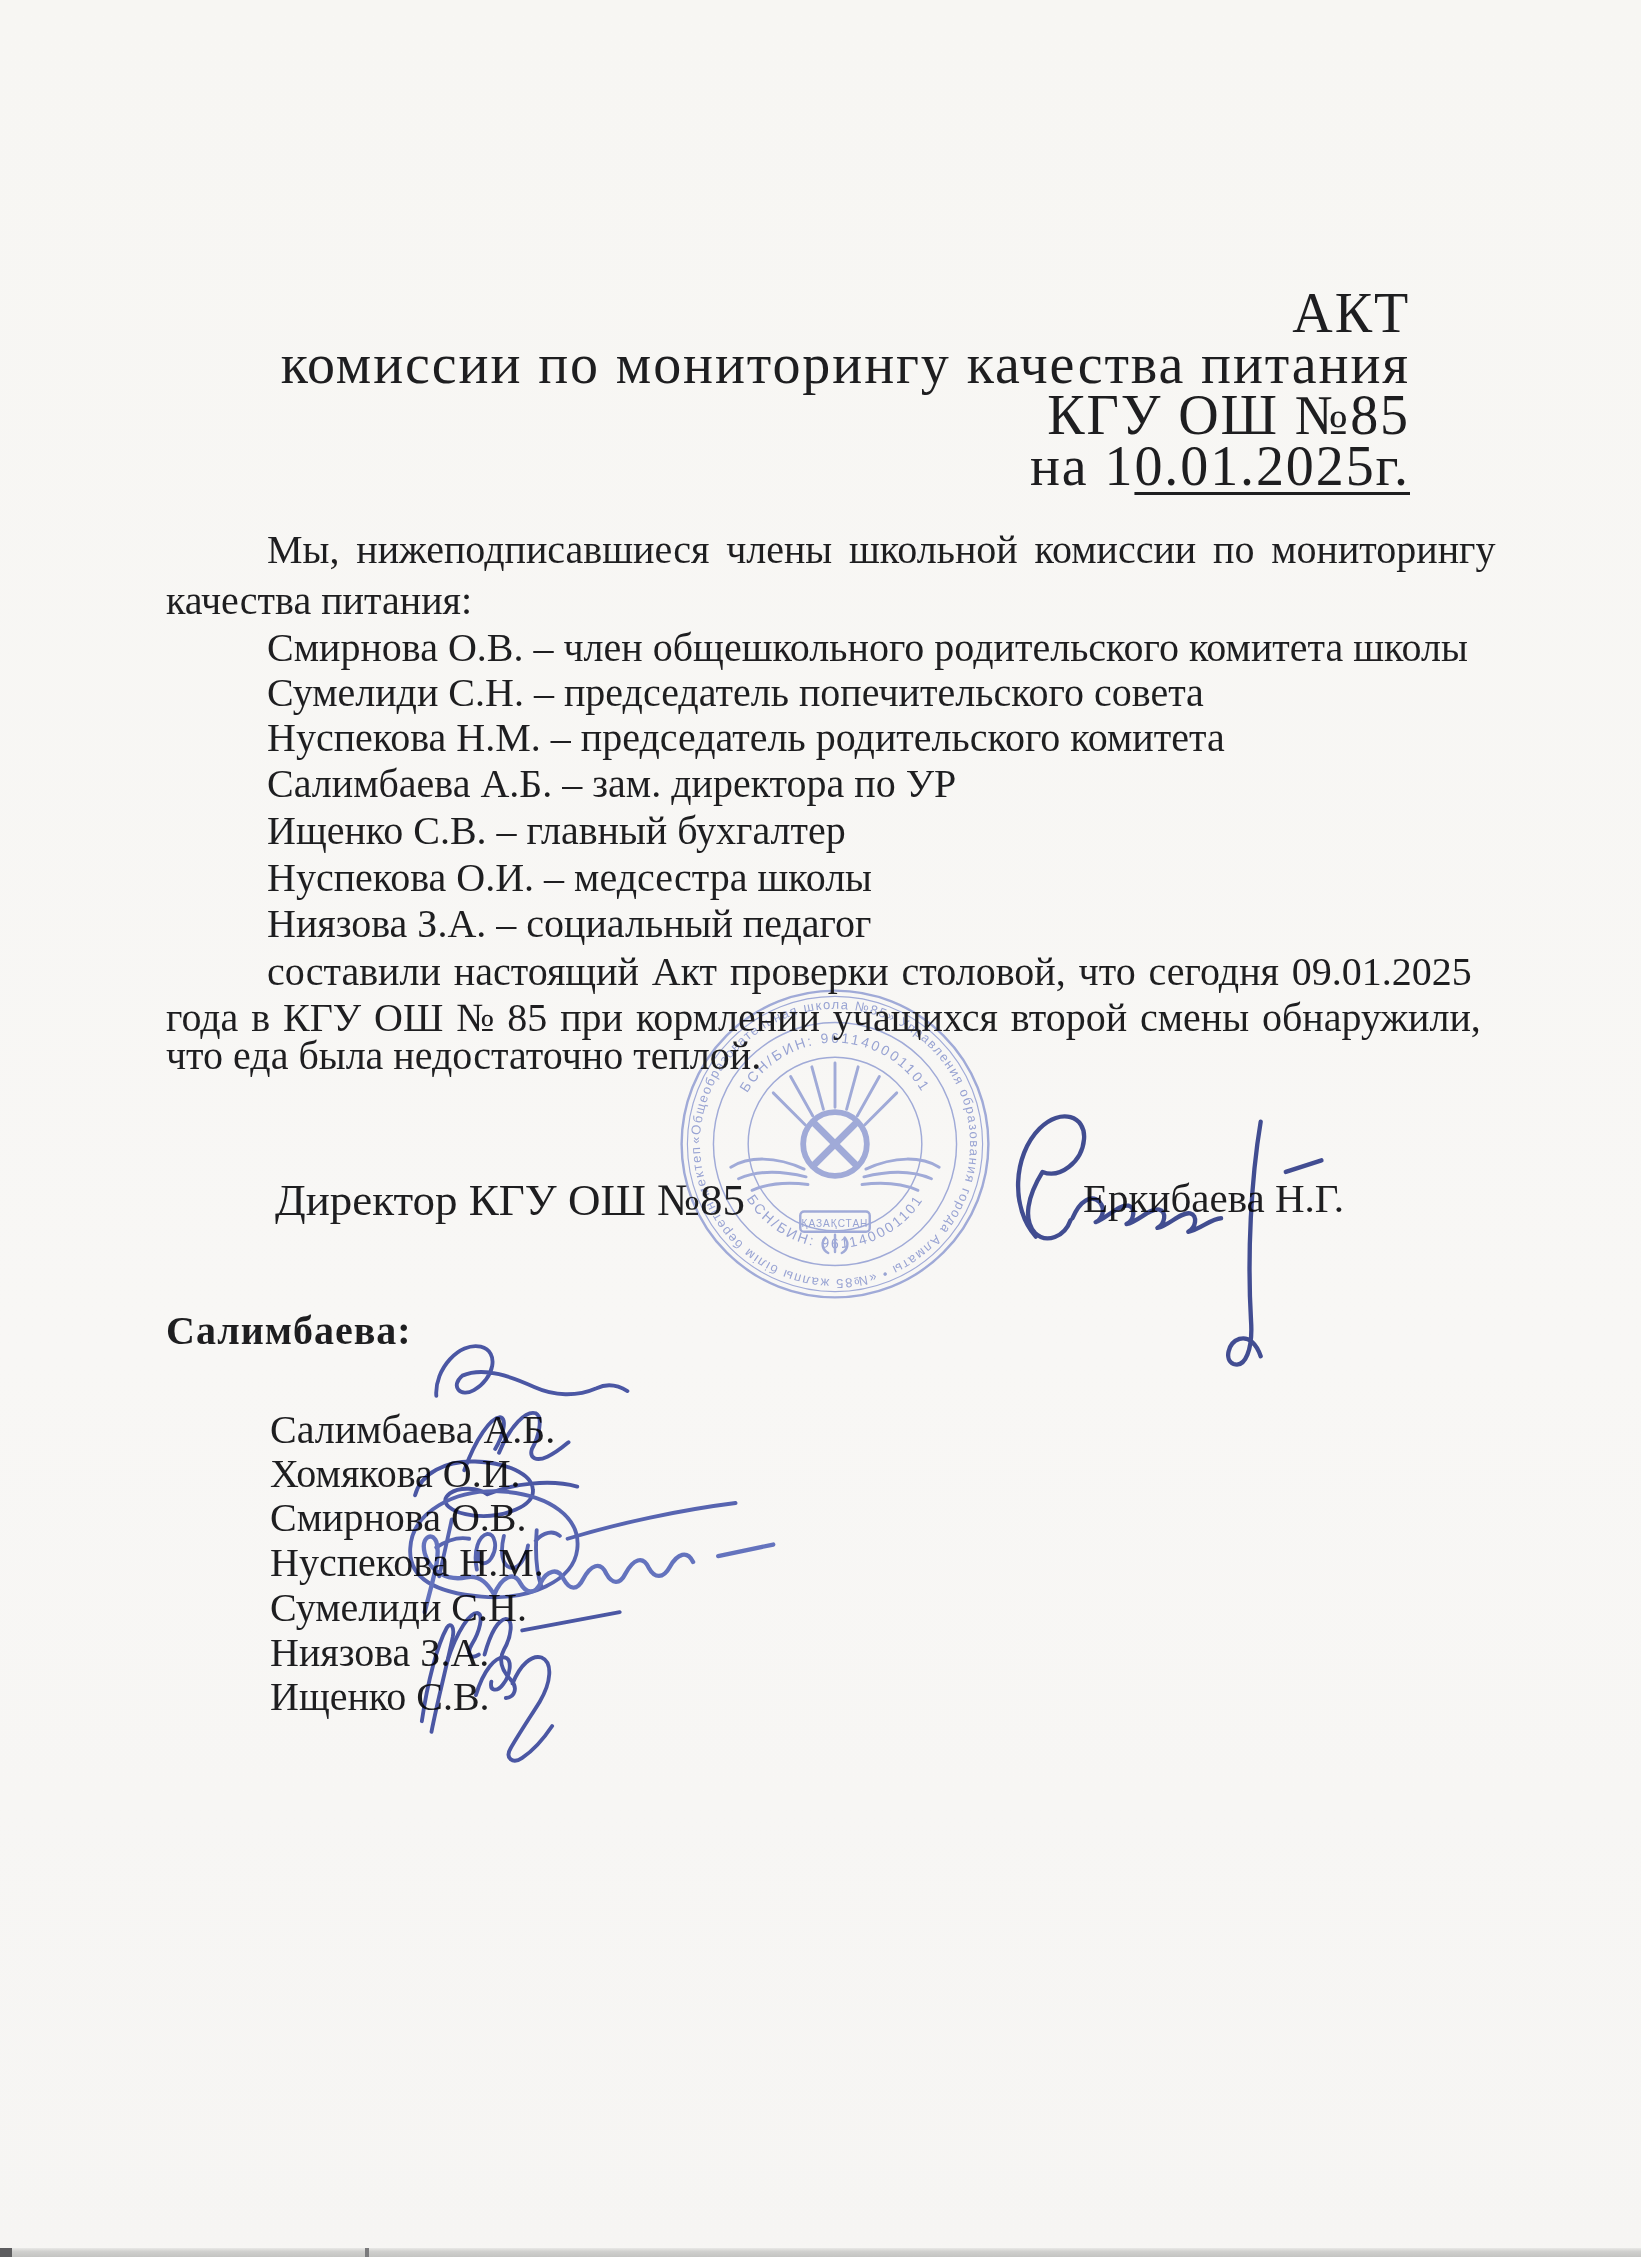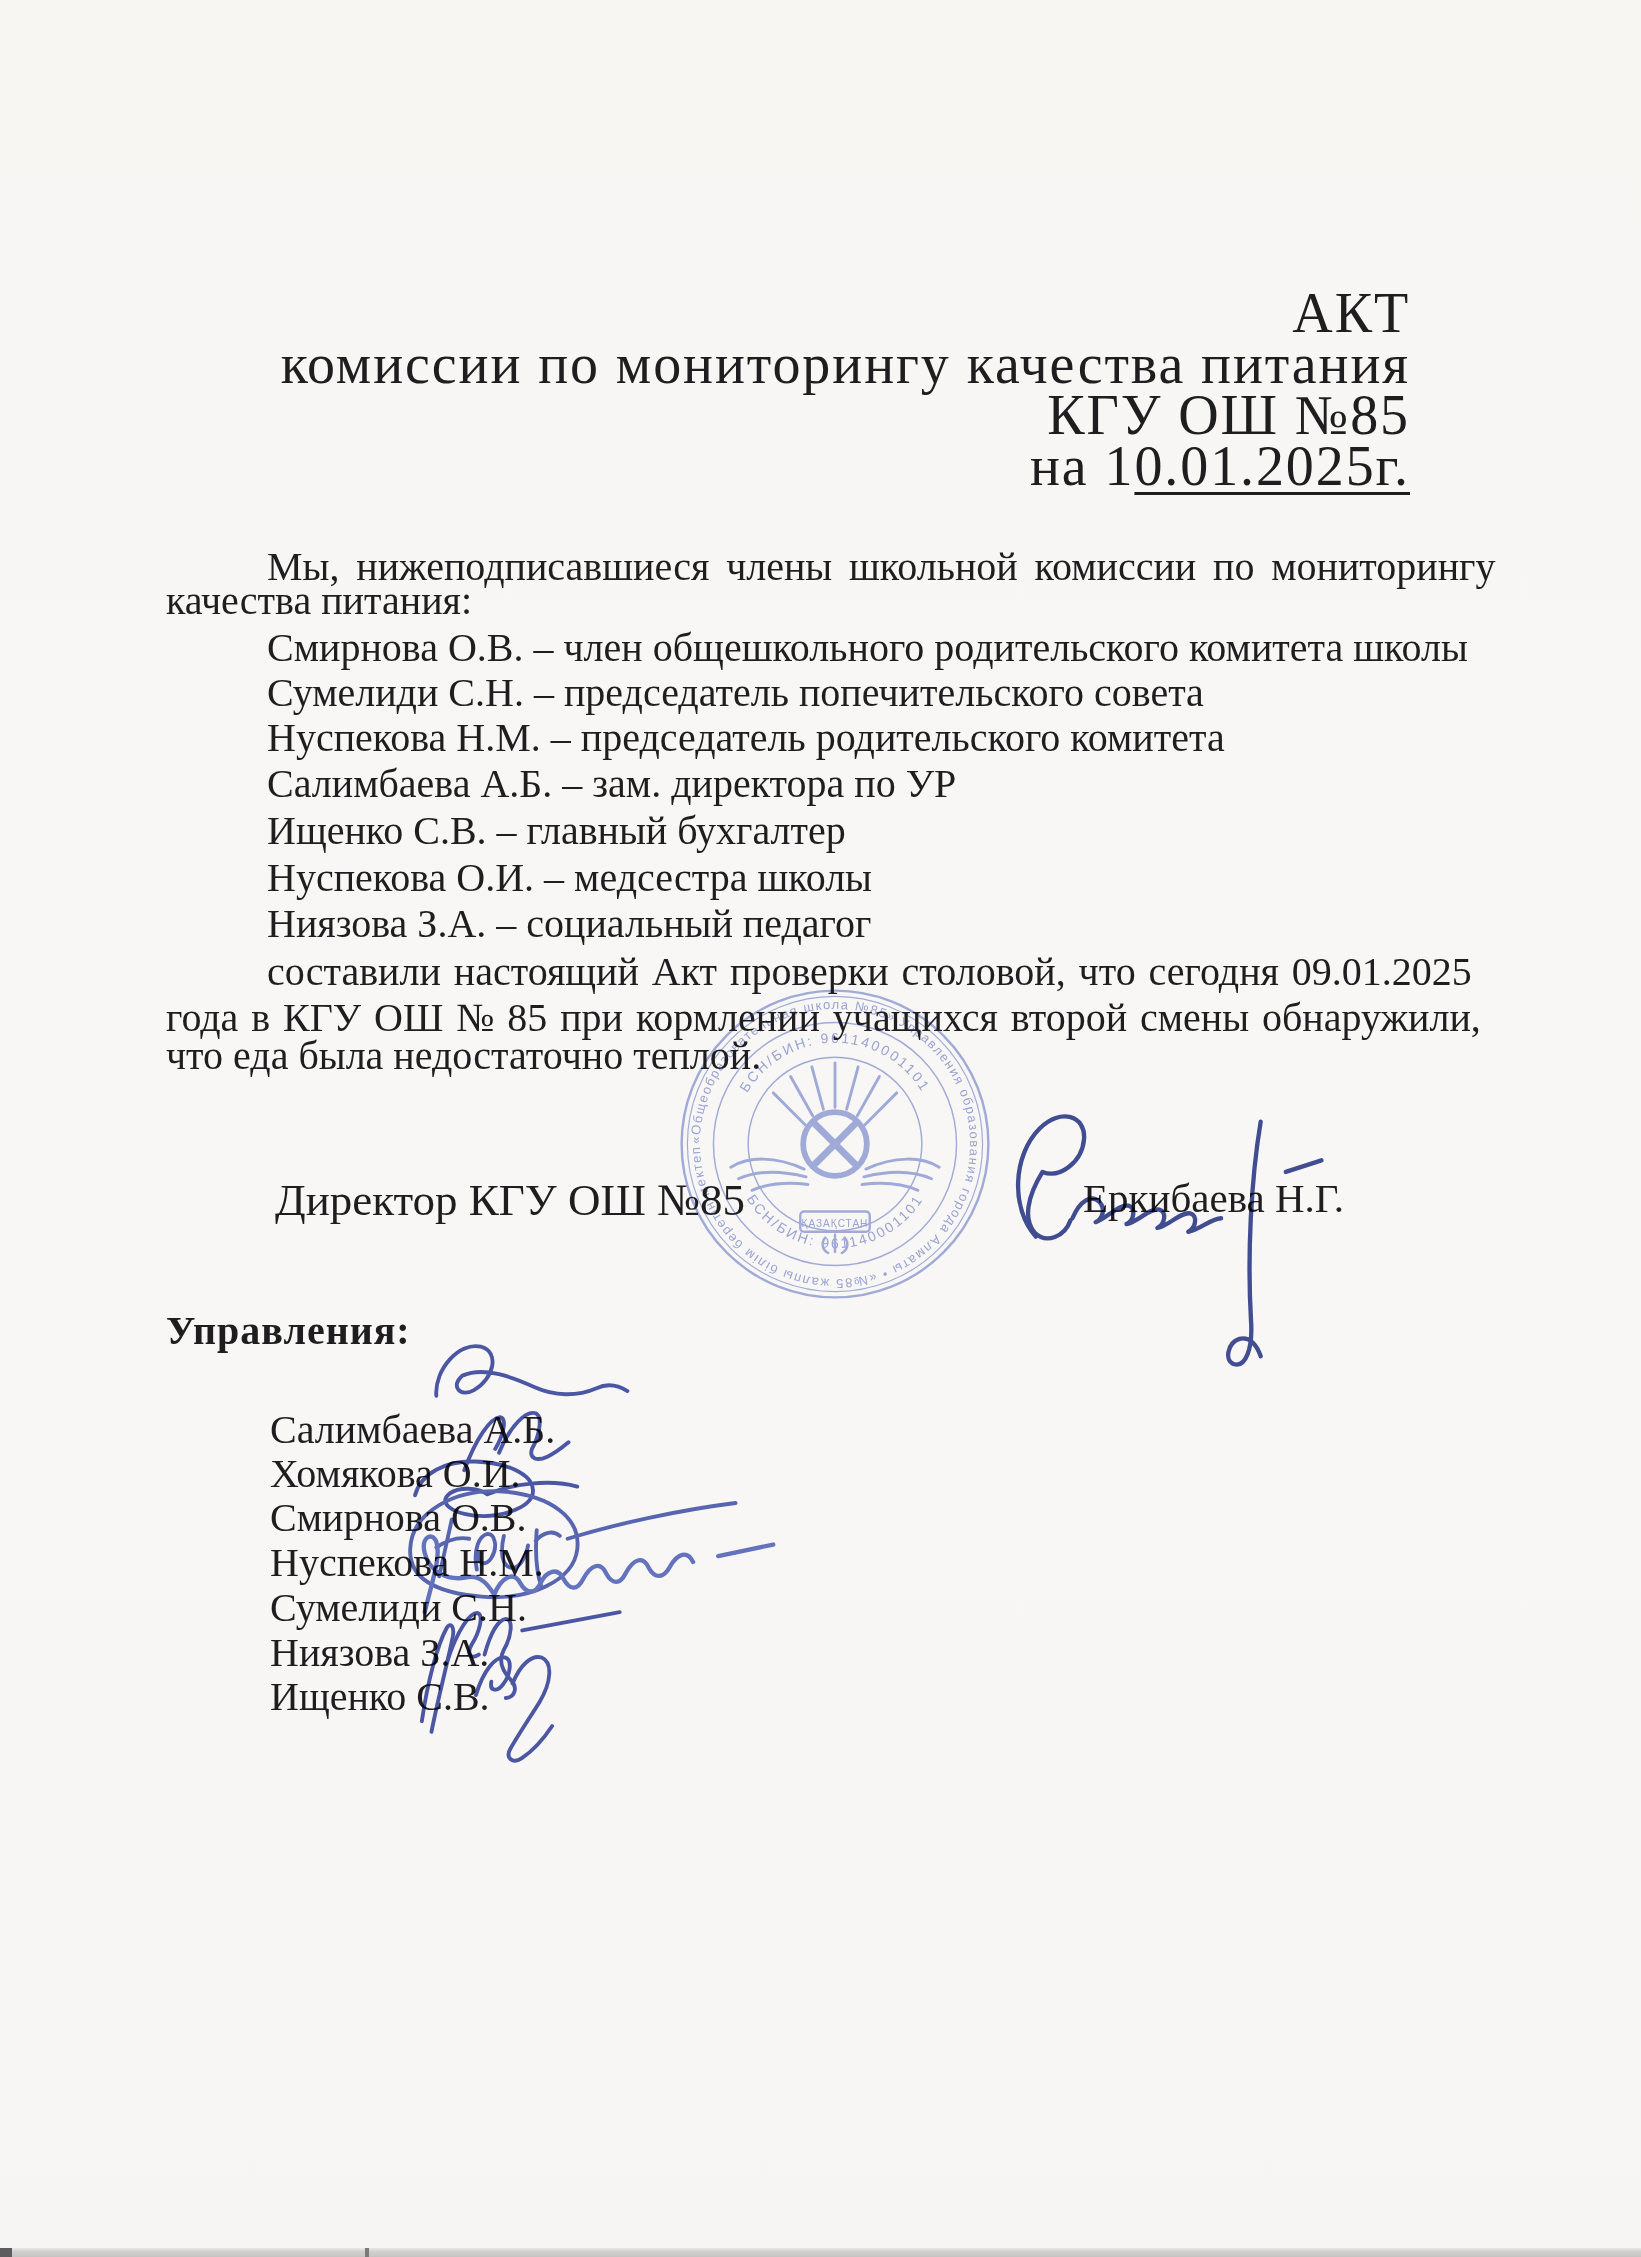--- a/index.html
+++ b/index.html
@@ -14,21 +14,21 @@
     position:absolute; left:166px; width:1244px; text-align:right;
     font-size:56px; font-weight:normal; letter-spacing:1.9px; white-space:nowrap;
     z-index:2;
   }
   .udate{ text-decoration:underline; text-decoration-thickness:3.4px; text-underline-offset:6.8px; }
   .line{
     position:absolute; left:166px; width:1244px;
     font-size:40px; white-space:nowrap; z-index:2;
   }
   .indent{ padding-left:101px; }
-  .ws1{ word-spacing:6.8px;margin-top:17px; }
+  .ws1{ word-spacing:6.8px; }
   .ws2{ word-spacing:2.9px; }
   .bold{ font-weight:bold; letter-spacing:1px; }
   .name-line{ position:absolute; left:270px; font-size:40px; white-space:nowrap; z-index:2;margin-top:20px; }
   .dir-label{ position:absolute; left:275px; top:1174px; font-size:45px; white-space:nowrap; z-index:2;}
   .dir-name{ position:absolute; left:1083px; top:1174px; font-size:41px; white-space:nowrap; z-index:2;}
   .stamp{
     position:absolute; left:671px; top:980px; width:328px; height:328px;
     z-index:1; mix-blend-mode:multiply; opacity:.88;
   }
   .sigs{
@@ -100,21 +100,21 @@
   <div class="line indent" style="top:854px">Нуспекова О.И. – медсестра школы</div>
   <div class="line indent" style="top:900px">Ниязова З.А. – социальный педагог</div>
 
   <div class="line indent ws2" style="top:948px">составили настоящий Акт проверки столовой, что сегодня 09.01.2025</div>
   <div class="line ws2" style="top:994px">года в КГУ ОШ № 85 при кормлении учащихся второй смены обнаружили,</div>
   <div class="line" style="top:1032px">что еда была недостаточно теплой.</div>
 
   <div class="dir-label">Директор КГУ ОШ №85</div>
   <div class="dir-name">Еркибаева Н.Г.</div>
 
-  <div class="line bold" style="top:1307px">Управления:</div>
+  <div class="line bold" style="top:1307px">Салимбаева:</div>
 
   <div class="name-line" style="top:1386px">Салимбаева А.Б.</div>
   <div class="name-line" style="top:1430px">Хомякова О.И.</div>
   <div class="name-line" style="top:1474px">Смирнова О.В.</div>
   <div class="name-line" style="top:1519px">Нуспекова Н.М.</div>
   <div class="name-line" style="top:1564px">Сумелиди С.Н.</div>
   <div class="name-line" style="top:1609px">Ниязова З.А.</div>
   <div class="name-line" style="top:1653px">Ищенко С.В.</div>
 
   <svg class="sigs" viewBox="0 0 1700 2338">

